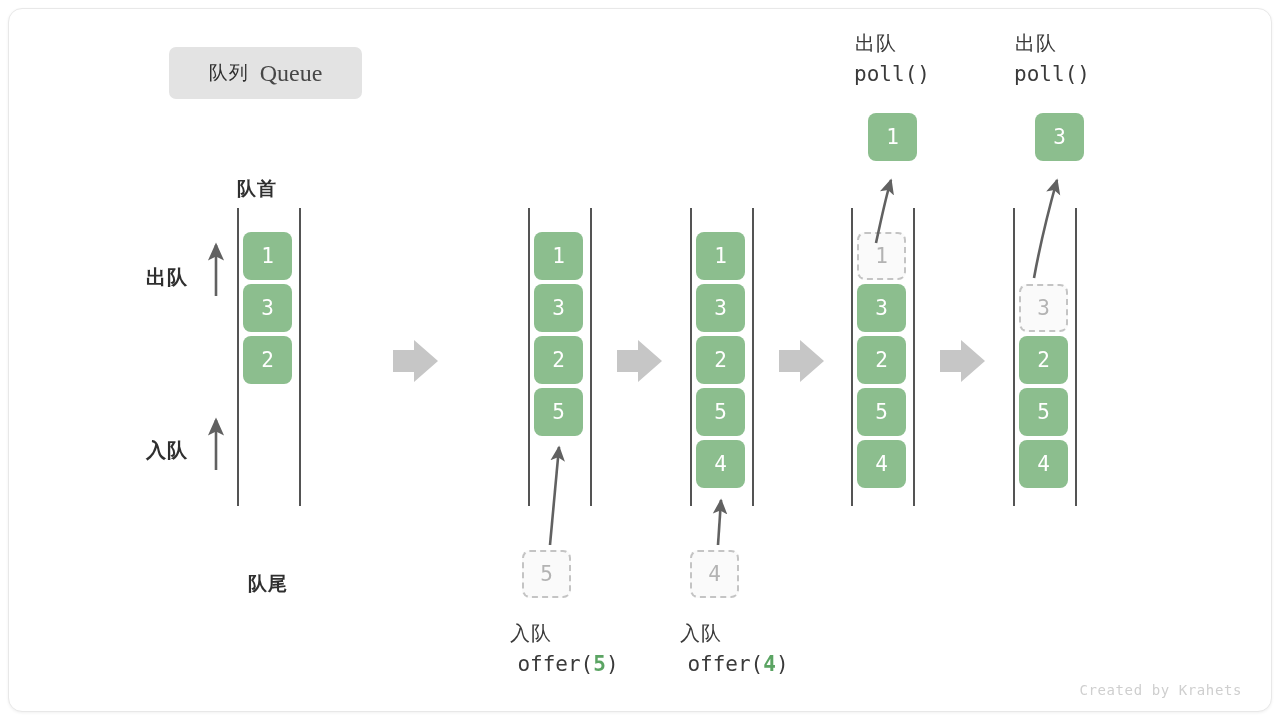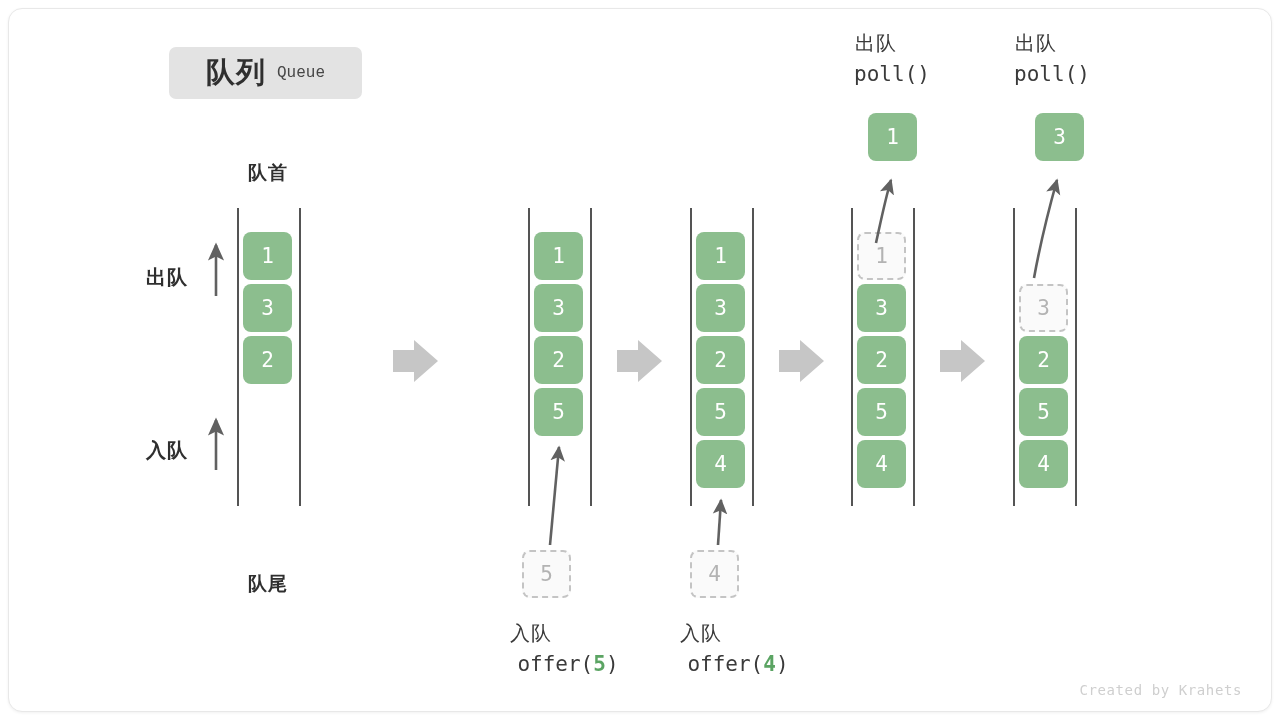--- a/index.html
+++ b/index.html
@@ -40,28 +40,28 @@
     height: 52px;
     background: #e3e3e3;
     border-radius: 7px;
     display: flex;
     align-items: center;
     justify-content: center;
     gap: 11px;
   }
   .title-cn {
     font-family: "Liberation Sans", "DejaVu Sans", sans-serif;
-    font-size: 29px;
-    font-weight: bold;
+    font-size: 19px;
+    font-weight: normal;
     color: #2f2f2f;
     letter-spacing: 1px;
   }
   .title-en {
-    font-family: Liberation Mono, monospace;
-    font-size: 16px;
+    font-family: Liberation Serif, serif;
+    font-size: 24px;
     font-weight: normal;
     color: #474747;
   }
 
   
   .lbl-cn-bold {
     position: absolute;
     font-family: "Liberation Sans", "DejaVu Sans", sans-serif;
     font-size: 19px;
     font-weight: bold;
@@ -145,21 +145,21 @@
 <body>
 
 <div id="canvas">
   <div class="card"></div>
 
   <div class="title-badge">
     <span class="title-cn">队列</span>
     <span class="title-en">Queue</span>
   </div>
 
-  <div class="lbl-cn-bold" style="left:237px; top:160px; width:62px; text-align:center;">队首</div>
+  <div class="lbl-cn-bold" style="left:237px; top:176px; width:62px; text-align:left;">队首</div>
   <div class="lbl-cn-bold" style="left:237px; top:543px; width:62px; text-align:center;margin-top:28px;">队尾</div>
 
   <div class="lbl-cn-bold" style="left:146px; top:264px; font-size:20px;">出队</div>
   <div class="lbl-cn-bold" style="left:146px; top:437px; font-size:20px;">入队</div>
 
   <div class="op-block centered" style="left:478px; top:620px; width:180px;">
     <span class="lbl-cn" style="align-self:flex-start; margin-left:32px;">入队</span>
     <span class="lbl-mono"><span>offer(</span><span class="hl">5</span><span>)</span></span>
   </div>
 

